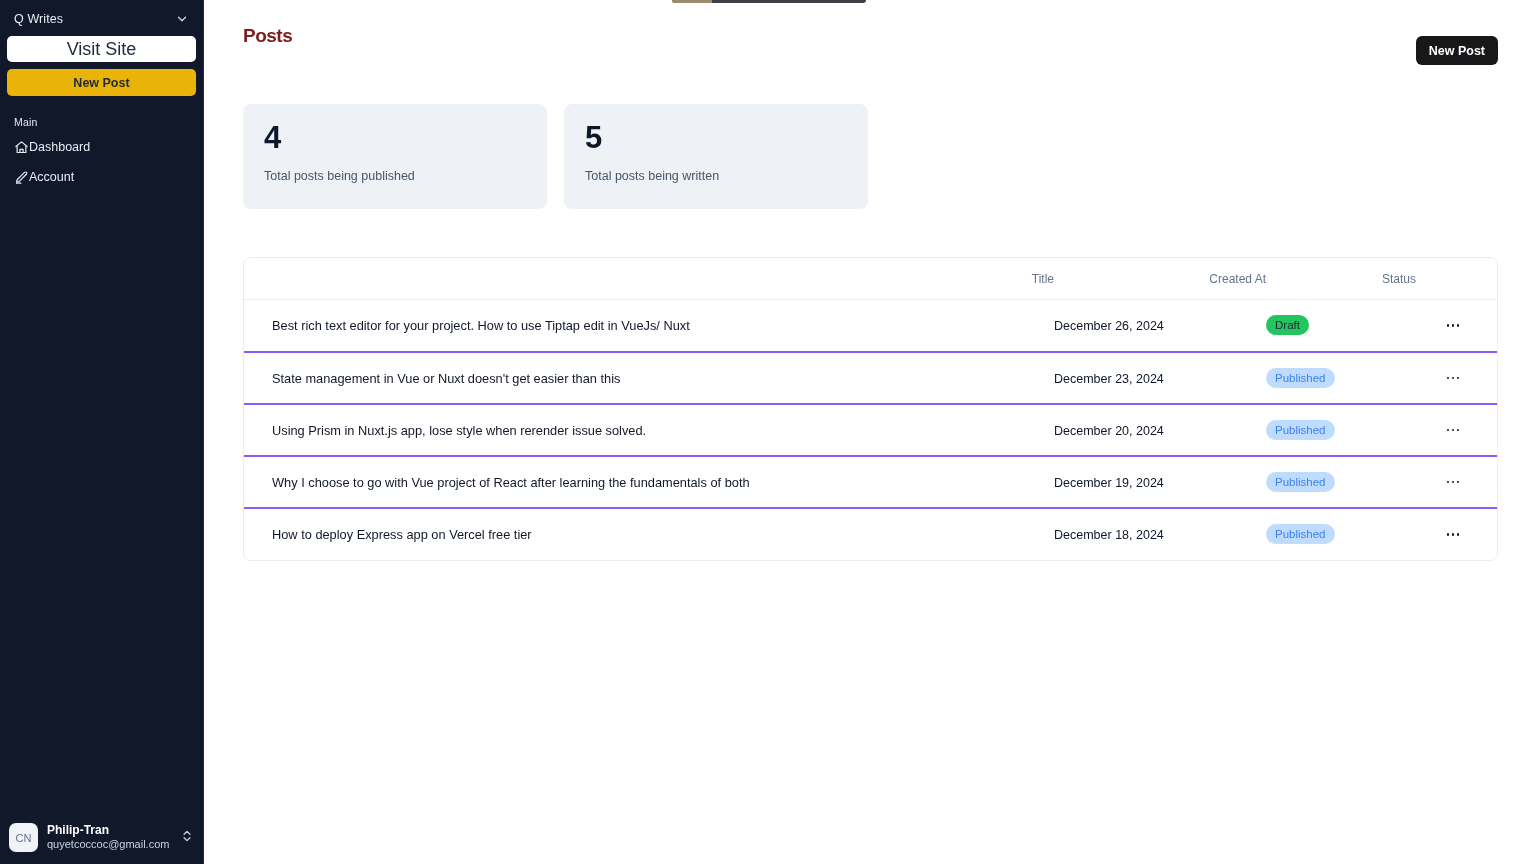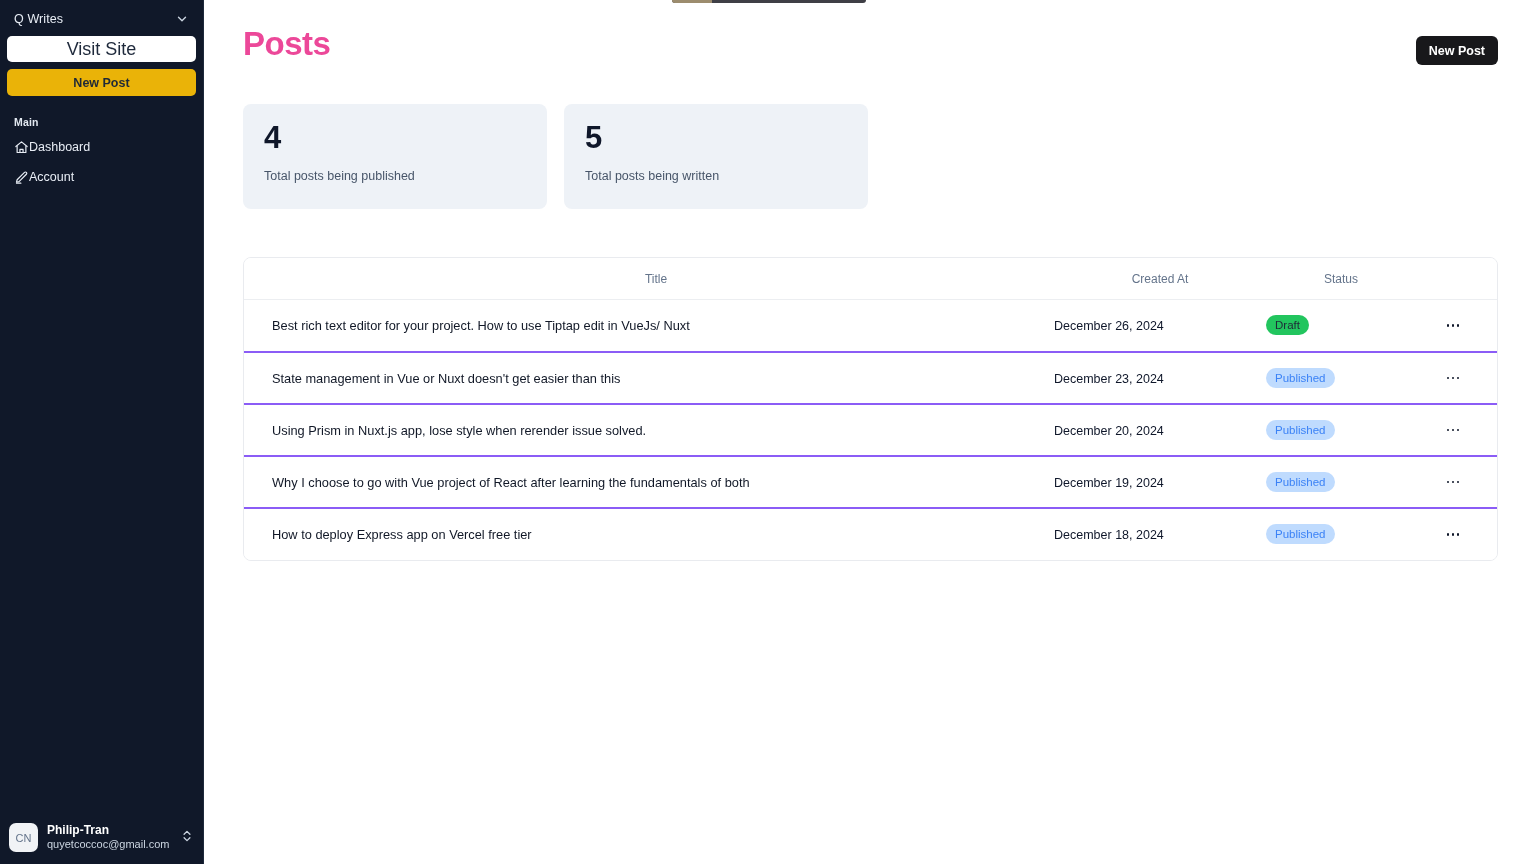--- a/index.html
+++ b/index.html
@@ -111,21 +111,21 @@
     font-weight: 600;
     cursor: pointer;
     display: flex;
     align-items: center;
     justify-content: center;
   }
 
   .nav-section-label {
     color: #e2e8f0;
     font-size: 10.5px;
-    font-weight: 700;
+    font-weight: 400;
     padding: 20px 14px 4px 14px;
     letter-spacing: .2px;
   }
 
   .nav-list {
     display: flex;
     flex-direction: column;
     padding: 0 7px;
   }
   .nav-item {
@@ -193,24 +193,24 @@
   }
   .main-inner { padding: 26px 38px 0 39px; }
 
   .page-head {
     display: flex;
     align-items: flex-start;
     justify-content: space-between;
     height: 44px;
   }
   .page-title {
-    font-size: 33px;
+    font-size: 19px;
     font-weight: 700;
     letter-spacing: -.5px;
-    color: #ec4899;
+    color: #7f1d1d;
     line-height: 1.1;
   }
   .btn-newpost-top {
     background: #18181b;
     color: #ffffff;
     border: none;
     border-radius: 6px;
     height: 29px;
     padding: 0 13px;
     font-family: inherit;
@@ -254,21 +254,21 @@
     border-radius: 8px;
     overflow: hidden;
     background: #ffffff;
   }
   table.posts {
     width: 100%;
     border-collapse: collapse;
     table-layout: fixed;
   }
   table.posts th {
-    text-align: center;
+    text-align: right;
     font-size: 12px;
     font-weight: 400;
     color: #64748b;
     padding: 14px 0 13px 0;
     border-bottom: 1px solid #eceef1;
     background: #ffffff;
   }
   table.posts td {
     padding: 0;
     border-bottom: 2px solid #8b5cf6;

